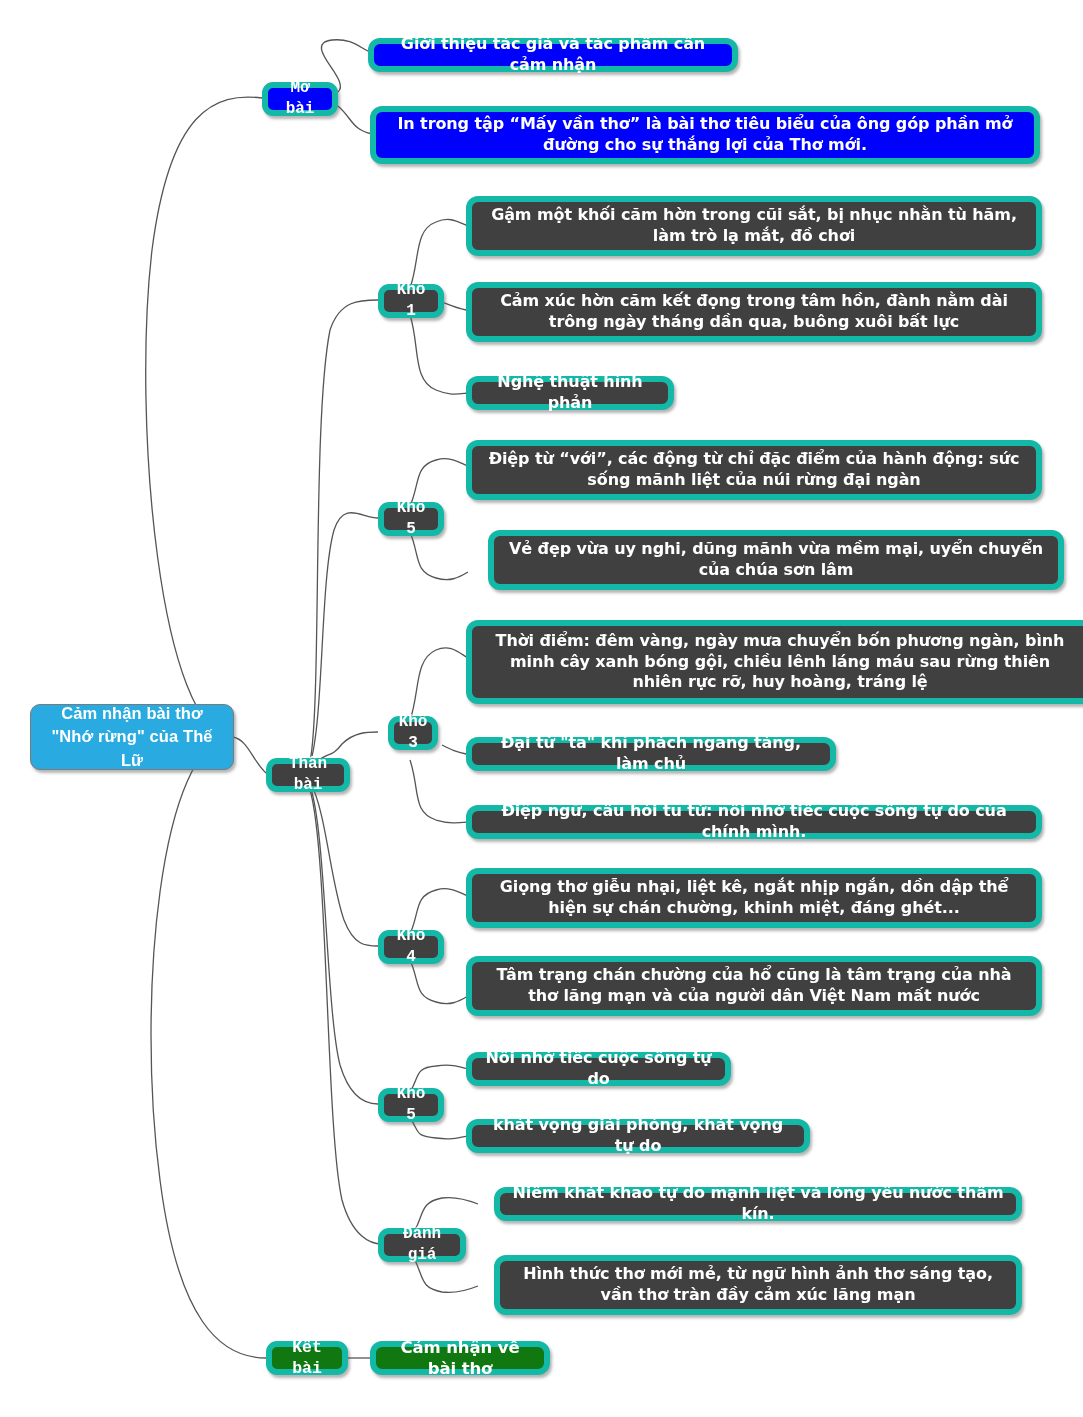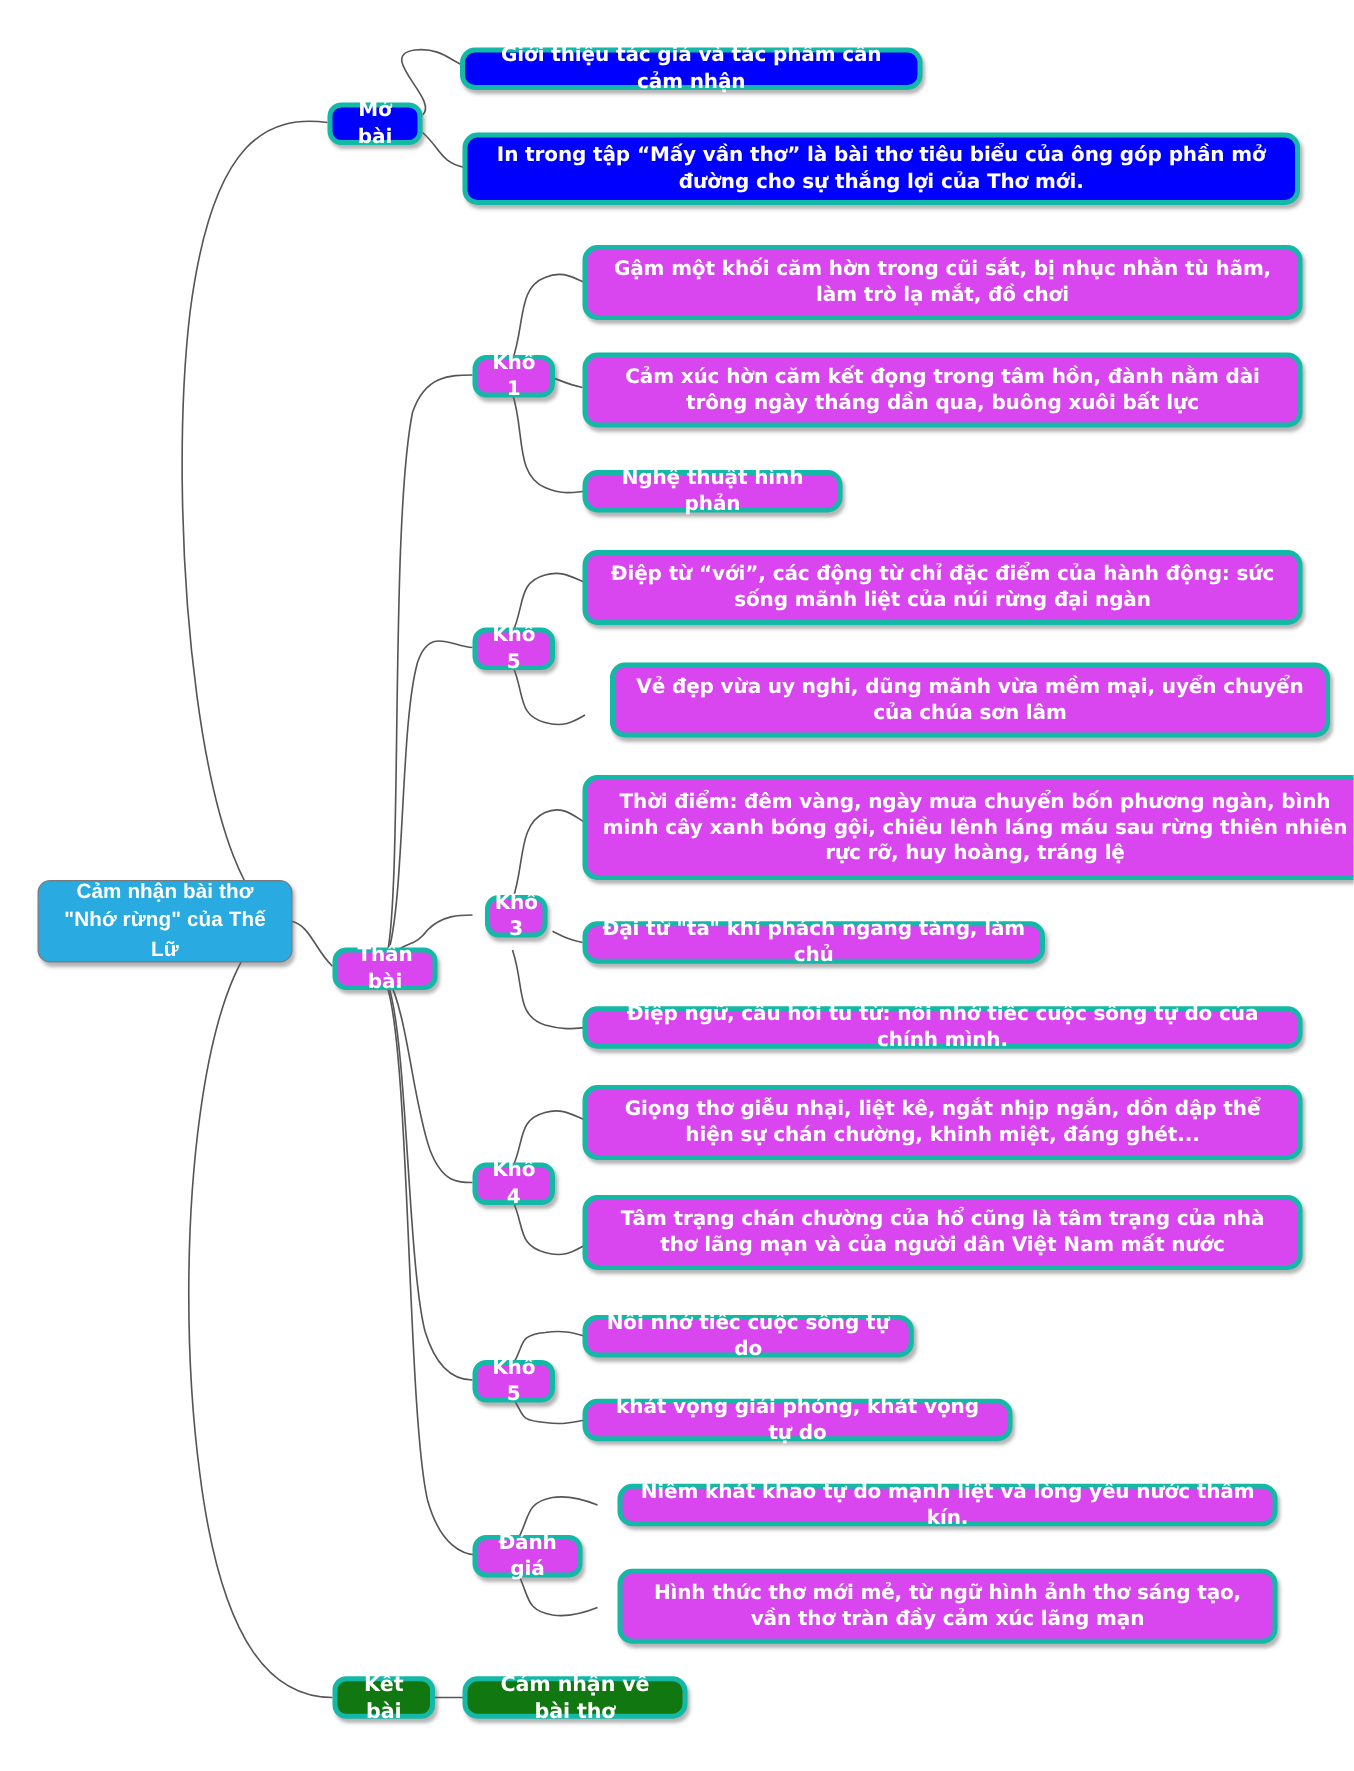--- a/index.html
+++ b/index.html
@@ -28,42 +28,42 @@
   }
   .node {
     position: absolute;
     box-sizing: border-box;
     display: flex;
     align-items: center;
     justify-content: center;
     text-align: center;
     color: #ffffff;
     border-radius: 12px;
-    border: 4px solid #14b8a6;
+    border: 6px solid #14b8a6;
     box-shadow: 2px 3px 3px rgba(90,90,90,0.45);
     font-weight: bold;
     line-height: 1.30;
     padding: 4px 12px;
     letter-spacing: -0.1px;
     z-index: 5;
   }
   .node.root {
     background: #29abe2;
     border: 1px solid #7a7a7a;
     border-radius: 10px;
     font-family: "Liberation Sans", sans-serif;
     font-size: 16.5px;
     letter-spacing: 0.1px;
     line-height: 1.42;
   }
   .node.blue   { background: #0000ff; }
-  .node.red    { background: #d946ef; }
+  .node.red    { background: #404040; }
   .node.green  { background: #117711; }
 
-  .node.branch { font-size: 16px; border-radius: 11px; }
+  .node.branch { font-size: 16px; border-radius: 11px; font-family: Liberation Mono, monospace; }
   .node.leaf   { font-size: 16px; }
   .node.green.branch { font-size: 16.5px; }
   .node.green.leaf   { font-size: 16.5px; }
 </style>
 </head>
 <body>
 
 <div id="canvas">
 
   <svg id="edges" viewBox="0 0 1083 1417" xmlns="http://www.w3.org/2000/svg">

